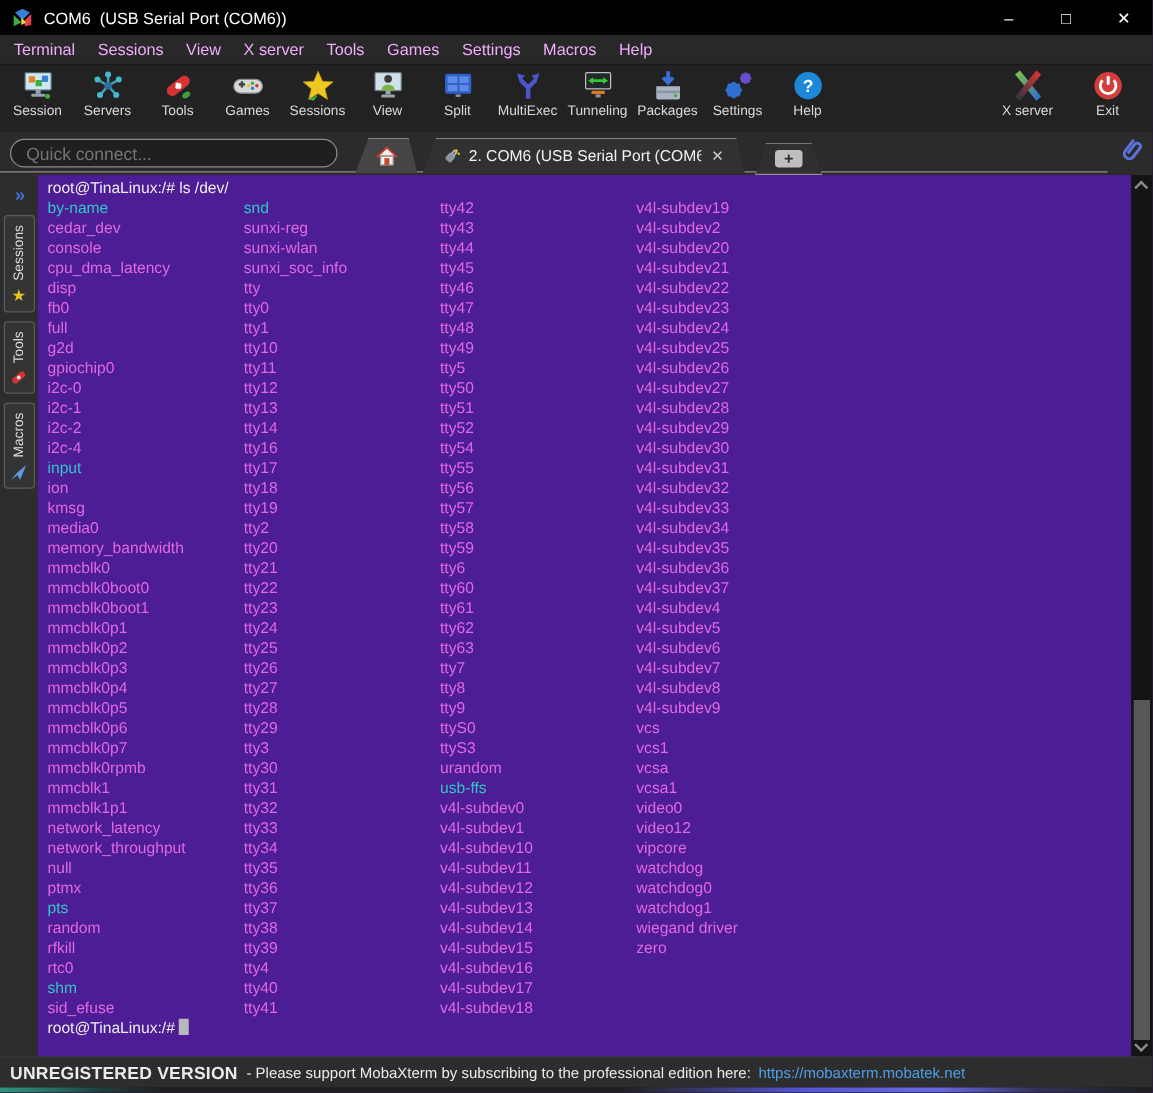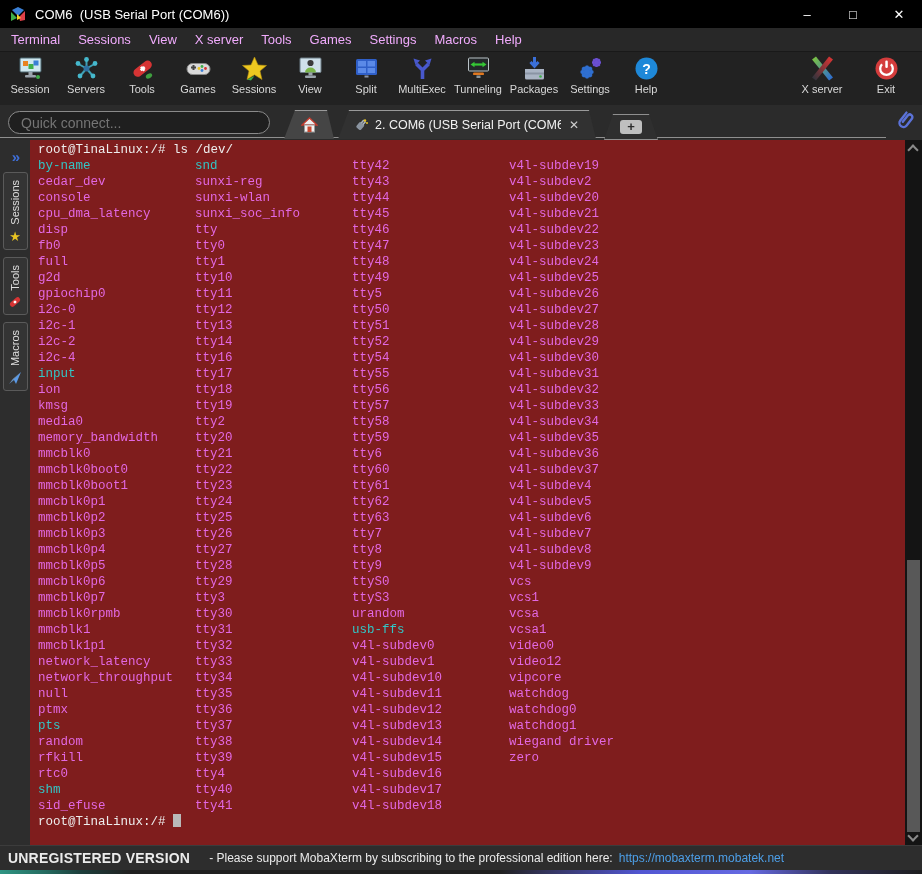--- a/index.html
+++ b/index.html
@@ -53,41 +53,41 @@
   
   .main { height:705px; display:flex; }
   .sidebar { width:30px; background:#2d2d2d; display:flex; flex-direction:column; align-items:center; }
   .sb-expand { color:#3f6fd8; font-size:15px; font-weight:bold; margin-top:8px; letter-spacing:-2px; }
   .side-tab { width:25px; margin-top:7px; background:#343434; border:1px solid #5a5a5a;
     border-radius:3px; display:flex; flex-direction:column; align-items:center; padding:7px 0 5px; }
   .side-label { writing-mode:vertical-rl; transform:rotate(180deg); font-size:11px; color:#dedede; }
   .side-icon { margin-top:5px; font-size:13px; line-height:14px; }
   .star-glyph { color:#e8c422; }
 
-  .terminal { width:875px; background:#7f1d1d; padding:2px 0 0 8px;
-    font-family:Liberation Mono, monospace; font-size:12.5px; line-height:16px; color:#ededed; }
+  .terminal { width:875px; background:#4c1d95; padding:2px 0 0 8px;
+    font-family:Liberation Sans, sans-serif; font-size:12.5px; line-height:16px; color:#ededed; }
   .trow { height:16px; white-space:pre; }
   .cell { display:inline-block; width:157px; }
   .c-dev { color:#e268e2; }
   .c-dir { color:#32c6c6; }
   .prompt-line { white-space:pre; }
   .cursor { display:inline-block; width:8px; height:13px; background:#b9b9b9; vertical-align:-2px; }
 
   .scrollbar { width:17px; background:#141414; position:relative; }
   .sb-arrow { position:absolute; left:4px; width:8px; height:8px; border-left:2px solid #8a8a8a;
     border-top:2px solid #8a8a8a; }
   .sb-arrow.up { top:6px; transform:rotate(45deg); }
   .sb-arrow.down { bottom:5px; transform:rotate(225deg); }
   .sb-thumb { position:absolute; left:2px; width:13px; top:420px; height:272px; background:#585858; }
 
   
   .statusbar { height:25px; background:#2d2d2d; border-top:1px solid #3c3c3c; display:flex;
     align-items:center; padding-left:8px; font-size:12px; color:#ebebeb; }
   .status-version { font-weight:bold; font-size:14px; letter-spacing:0.2px; }
-  .status-msg { margin-left:19px; }
+  .status-msg { margin-left:7px; }
   .status-link { margin-left:6px; color:#4d9fe8; text-decoration:none; }
 
   .bottom-strip { height:4px;
     background:linear-gradient(to right,#2f9583 0px,#256b60 45px,#1d3f3c 80px,#202020 130px,
       #202020 500px,#33335a 545px,#5156d2 640px,#666ae2 750px,#32325a 830px,#1d1d1d 100%); }
 </style>
 </head>
 <body>
 
 <div class="titlebar">

